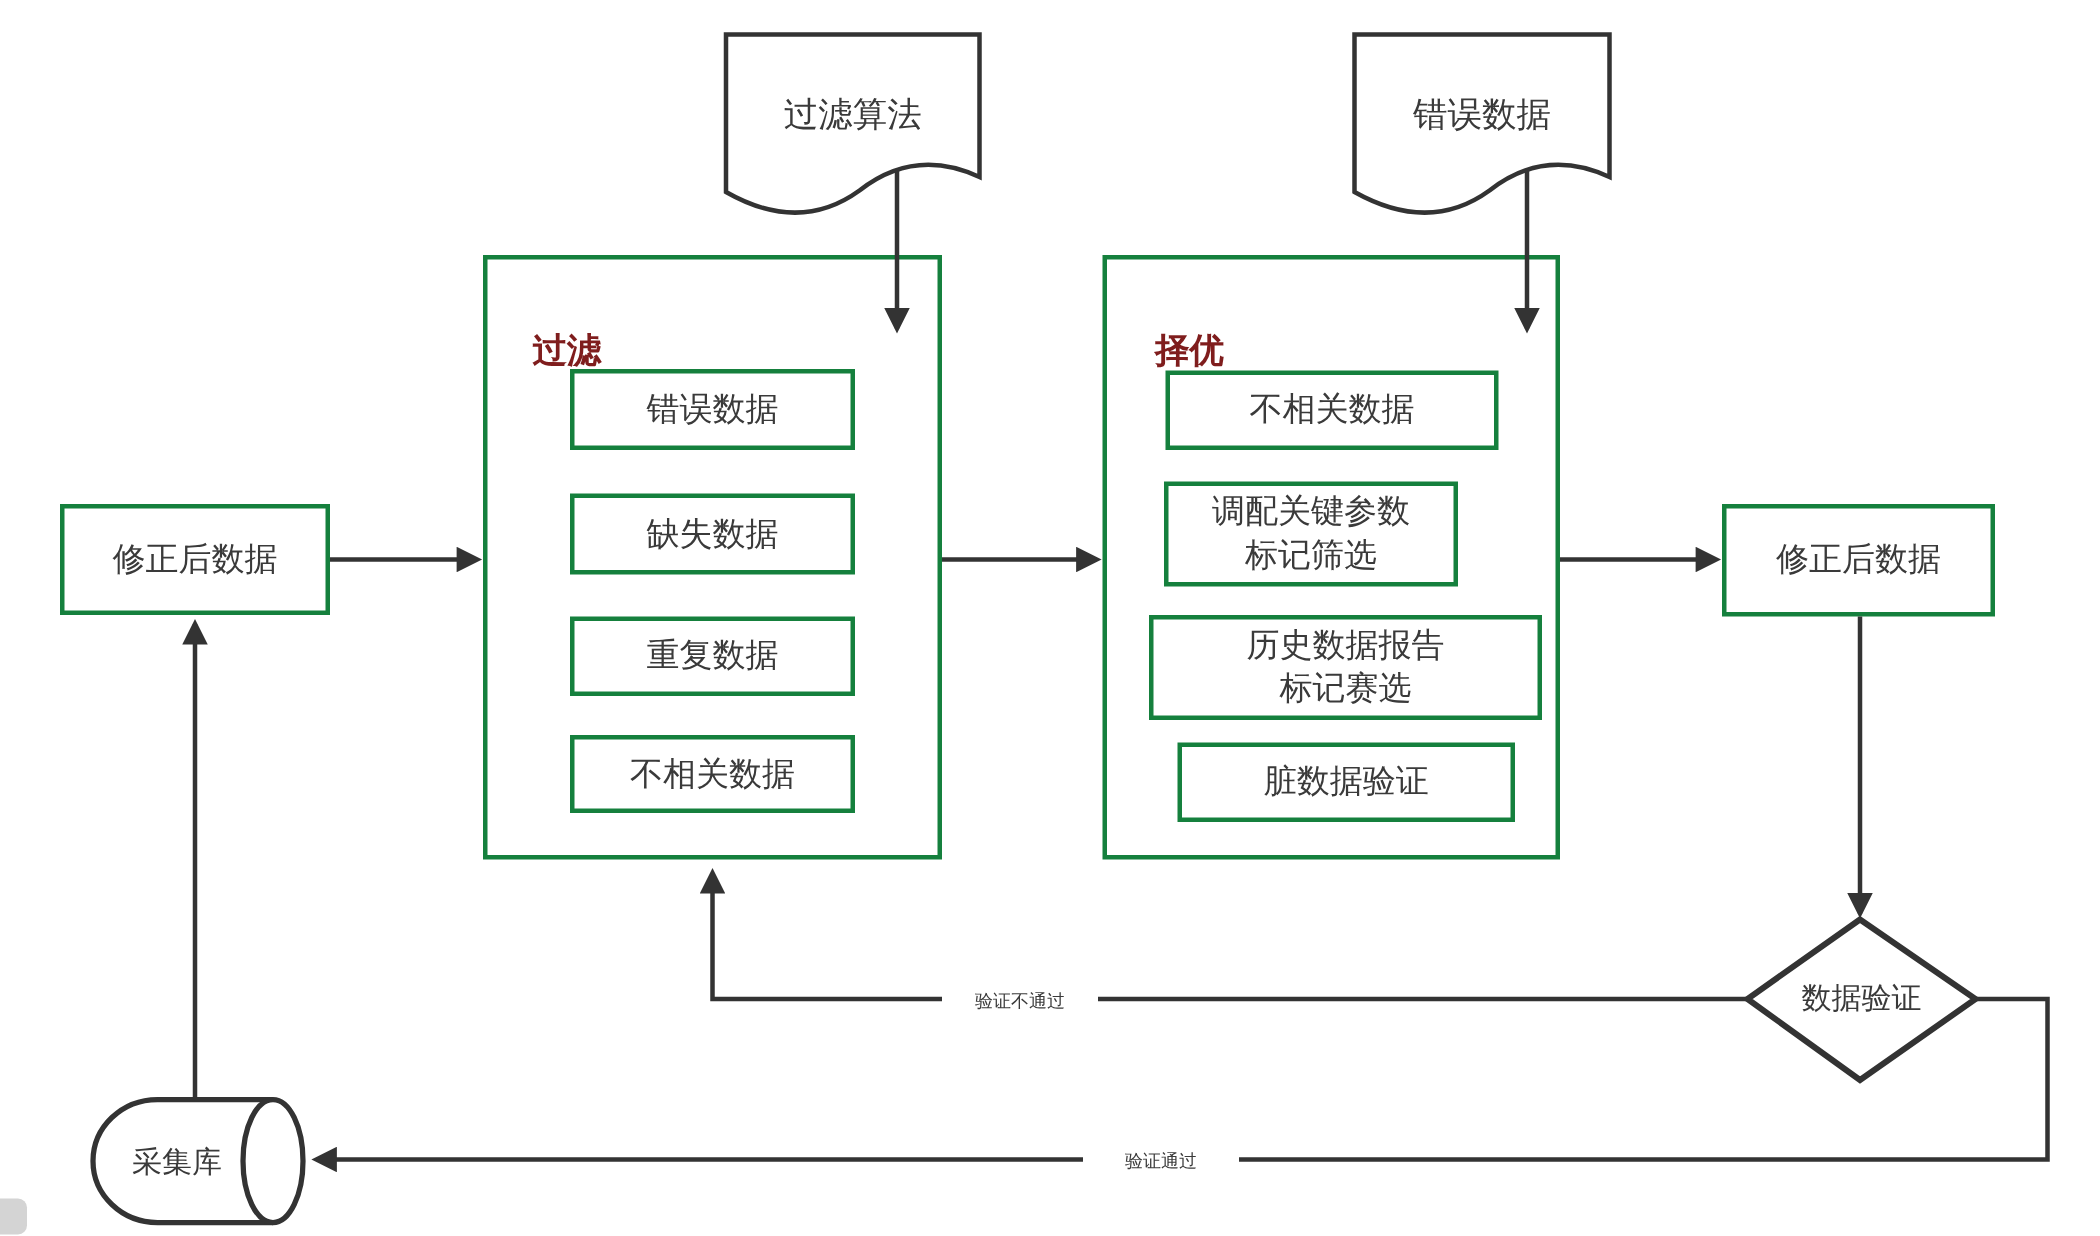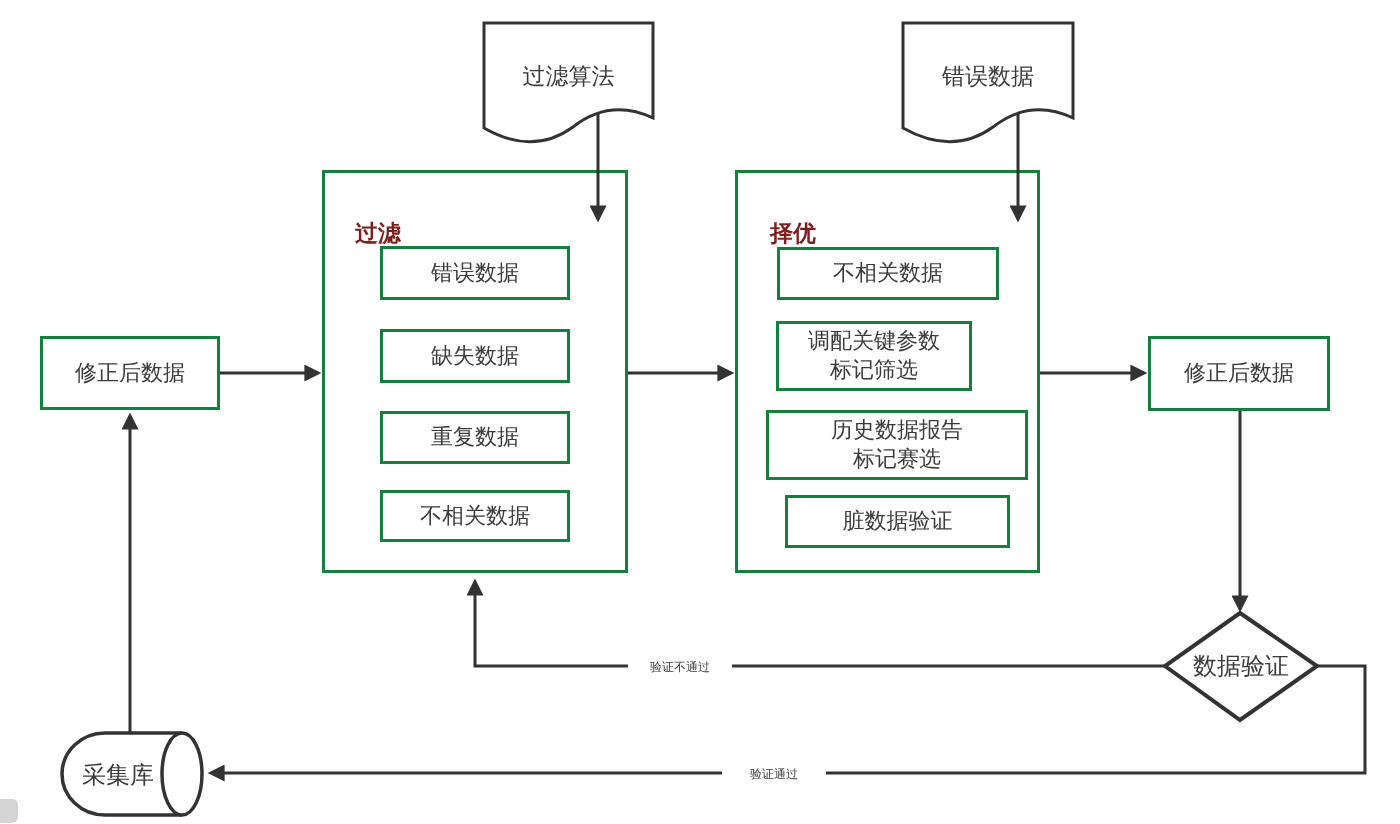--- a/index.html
+++ b/index.html
@@ -32,21 +32,21 @@
   .group-title {
     position: absolute;
     font-size: 23px;
     font-weight: bold;
     color: #7f1d1d;
     margin-top: 28px;
   }
   .shape-label {
     position: absolute;
     text-align: center;
-    font-size: 24px;
+    font-size: 20px;
     line-height: 26px;
   }
   .edge-label {
     position: absolute;
     text-align: center;
     font-size: 12px;
     line-height: 26px;
     background: #ffffff;
     padding: 0 2px;
   }

